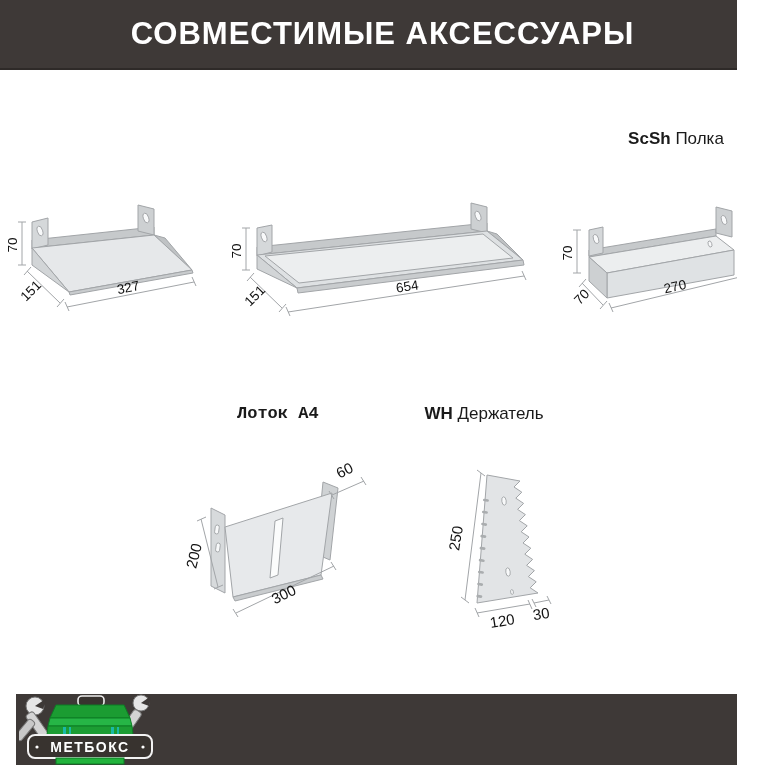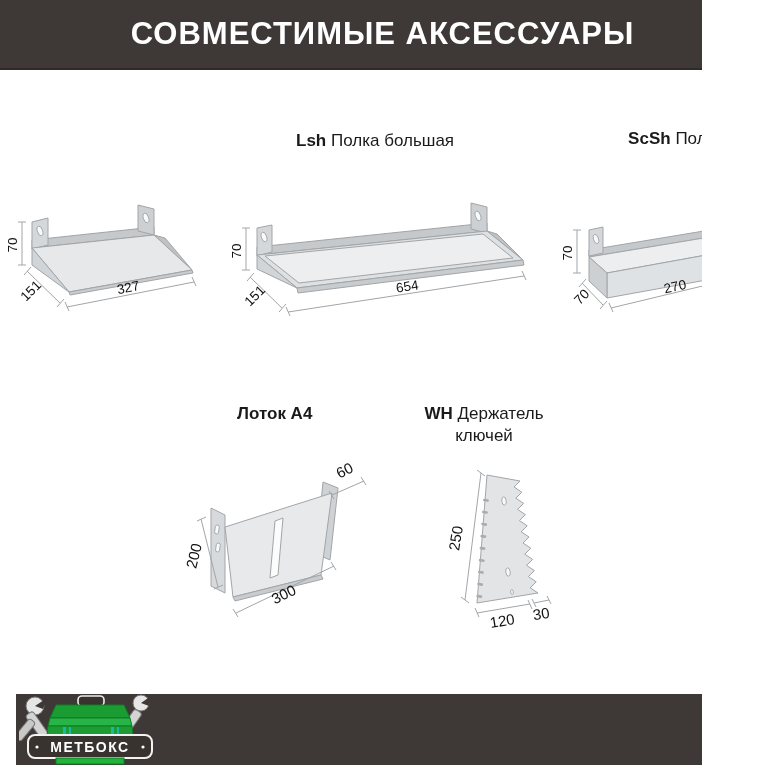--- a/index.html
+++ b/index.html
@@ -10,21 +10,21 @@
     --c-label_text:#1A1A1A;
     --c-dim_line:#3F3F3F;
     --c-fill_light:#E4E6E8;
     --c-fill_mid:#D2D5D7;
     --c-fill_dark:#C2C5C7;
     --c-edge:#A2A5A8;
     --c-logo_green:#22B33C;
   }
   html,body{margin:0;padding:0;background:#fff;}
   body{font-family:"Liberation Sans","DejaVu Sans",sans-serif;}
-  .page{position:relative;width:702px;height:765px;background:var(--c-page_bg,#fff);overflow:hidden;}
+  .page{position:relative;width:702px;height:765px;background:var(--c-page_bg,#fff);overflow:hidden;padding-left:35px;}
   .header{position:absolute;left:0;top:0;width:765px;height:70px;background:var(--c-header_bg,#3E3937);
           border-bottom:2px solid #2E2A28;display:flex;align-items:center;justify-content:center;box-sizing:border-box;}
   .header h1{margin:0;color:var(--c-title_text,#fff);font-size:31px;font-weight:bold;letter-spacing:1px;}
   .plabel{position:absolute;font-size:17px;color:var(--c-label_text,#1a1a1a);line-height:22px;white-space:nowrap;}
   .plabel b{font-weight:bold;}
   .plabel.center{text-align:center;}
   .fig{position:absolute;}
   .fig path,.fig polygon{stroke:var(--c-edge,#A2A5A8);stroke-width:1;stroke-linejoin:round;}
   .dim{stroke:var(--c-dim_line,#3F3F3F);stroke-width:0.9;fill:none;}
   .dimtext{fill:#111;font-family:"Liberation Sans","DejaVu Sans",sans-serif;}
@@ -36,23 +36,20 @@
 </style>
 </head>
 <body>
 
 <div class="page">
 
   <div class="header">
     <h1>СОВМЕСТИМЫЕ АКСЕССУАРЫ</h1>
   </div>
 
-  <div class="plabel" style="left:296px;top:130px;">
-    <b>Lsh</b> <span>Полка большая</span>
-  </div>
   <div class="plabel center" style="left:586px;top:128px;width:180px;">
     <div><b>ScSh</b> <span>Полка</span></div>
   </div>
 
   <svg class="fig r1" style="left:5px;top:185px;" width="215" height="135" viewBox="0 0 215 135">
 
     <polygon points="27,55 149,42 149,50 27,63" fill="#C6C9CB"></polygon>
 
     <polygon points="27,37 43,33 43,60 27,64" fill="#D5D8DA"></polygon>
     <ellipse class="hole" cx="35" cy="46" rx="2.6" ry="5" transform="rotate(-18 35 46)"></ellipse>
@@ -124,26 +121,25 @@
     <g>
       <path class="dim" d="M24,88 L45,110 M21,92 L28,84 M42,114 L49,106"></path>
       <text class="dimtext" text-anchor="middle" transform="translate(27,105) rotate(-46)">70</text>
     </g>
     <g>
       <path class="dim" d="M53,113 L182,82 M51,108 L55,117 M180,77 L184,86"></path>
       <text class="dimtext" text-anchor="middle" transform="translate(118,96) rotate(-13)">270</text>
     </g>
   </svg>
 
-  <div class="plabel" style="left:237px;top:403px;">
+  <div class="plabel" style="left:237px;top:403px;font-family:Liberation Mono, monospace;">
     <b>Лоток А4</b><span></span>
   </div>
   <div class="plabel center" style="left:404px;top:403px;width:160px;">
     <div><b>WH</b> <span>Держатель</span></div>
-    <div><span>ключей</span></div>
   </div>
 
   <svg class="fig r2" style="left:180px;top:445px;" width="220" height="185" viewBox="0 0 220 185">
 
     <polygon points="143,37 158,43 150,115 136,109" fill="#CFD2D4"></polygon>
     <rect class="hole" x="145" y="58" width="4" height="9" rx="2" transform="rotate(8 147 62)"></rect>
 
     <polygon points="31,63 45,70 45,148 31,141" fill="#D7DADC"></polygon>
     <rect class="hole" x="35" y="80" width="4" height="9" rx="2" transform="rotate(8 37 84)"></rect>
     <rect class="hole" x="36" y="98" width="4" height="9" rx="2" transform="rotate(8 38 102)"></rect>

